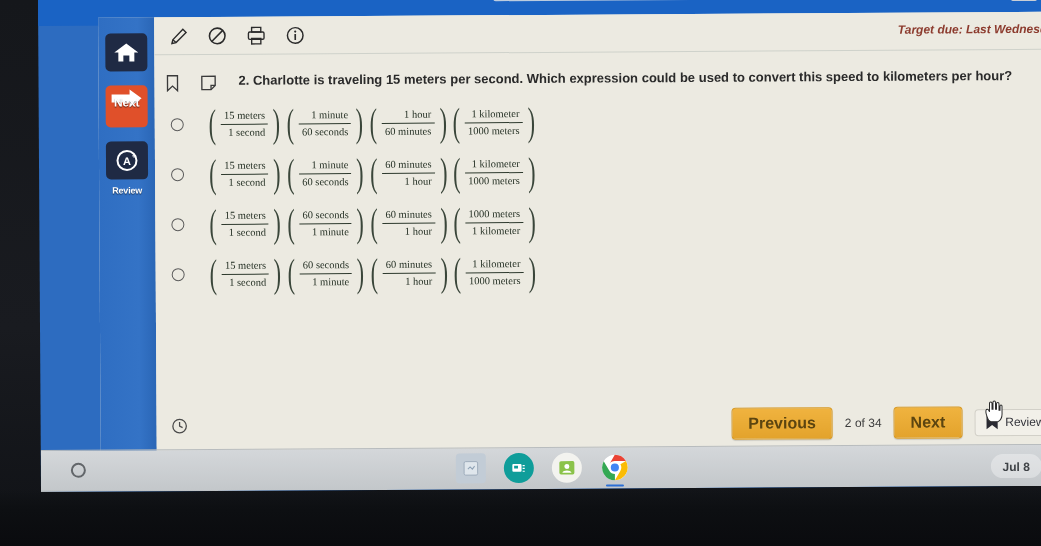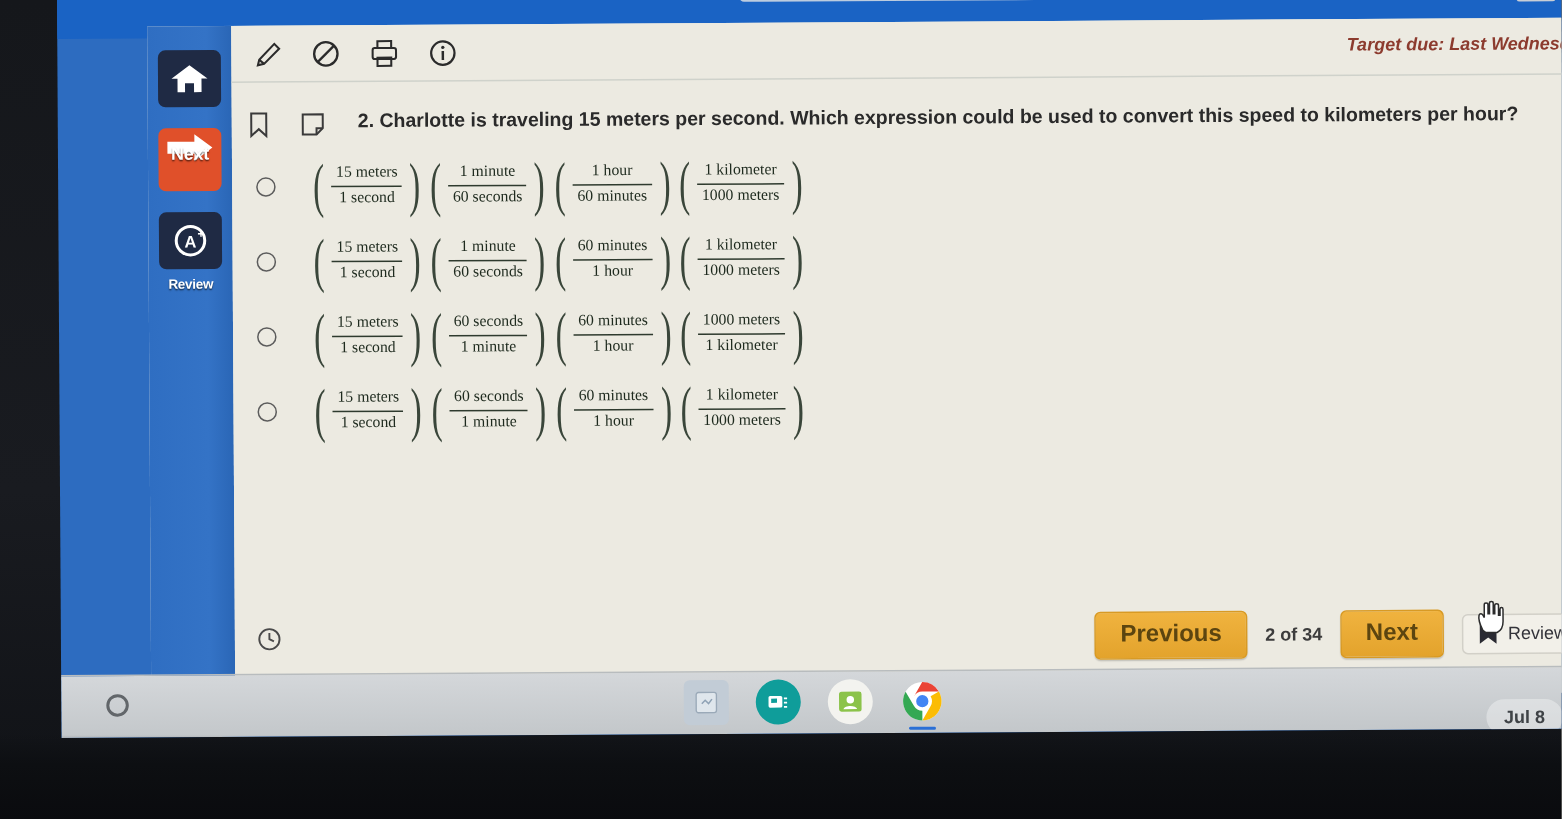--- a/index.html
+++ b/index.html
@@ -200,21 +200,21 @@
     font-size: 40px;
     line-height: 0;
     font-weight: 300;
     color: #3a463a;
     transform: scaleX(.55);
     display: inline-block;
   }
   .frac {
     display: inline-flex;
     flex-direction: column;
-    align-items: center;
+    align-items: flex-end;
     font-size: 10.5px;
     line-height: 1.25;
     padding: 0 2px;
     white-space: nowrap;
   }
   .frac .num { padding: 0 3px; }
   .frac .den { padding: 0 3px; }
   .frac .bar {
     width: 100%;
     height: 1px;
@@ -250,21 +250,20 @@
     padding: 6px 16px;
     font-size: 16px;
     color: #5c4510;
     font-weight: bold;
     cursor: pointer;
     box-shadow: 0 1px 1px rgba(0,0,0,.18);
   }
   #page-counter {
     font-size: 12px;
     color: #3c3c3c;
-    font-weight: bold;
   }
   #review-box {
     display: flex;
     align-items: center;
     gap: 7px;
     background: #f2f0e9;
     border: 1px solid #d2d0c8;
     border-radius: 4px;
     padding: 5px 10px;
     cursor: pointer;
@@ -330,21 +329,20 @@
     background: #2a6fd6;
     border-radius: 2px;
   }
   #shelf-tray {
     position: absolute;
     right: 2px;
     top: 9px;
     background: rgba(255,255,255,.35);
     border-radius: 12px;
     padding: 3px 12px;
-    margin-top: 12px;
   }
   #tray-date {
     font-size: 12px;
     color: #3f4347;
     font-weight: bold;
   }
 
   
   #desk {
     position: absolute;

